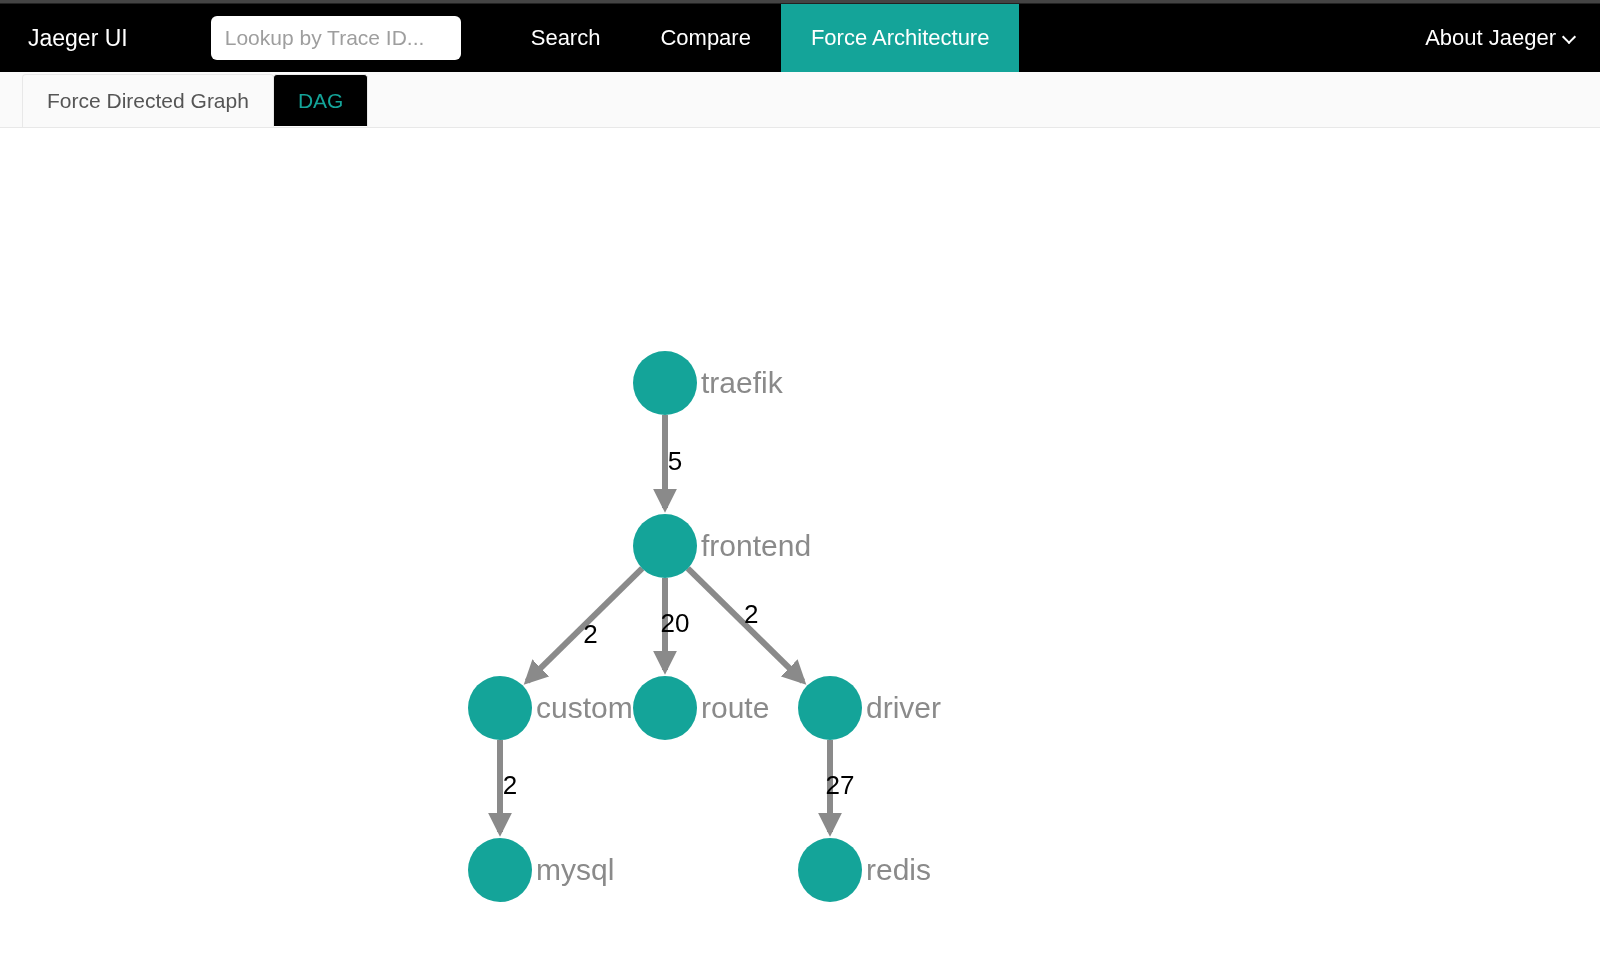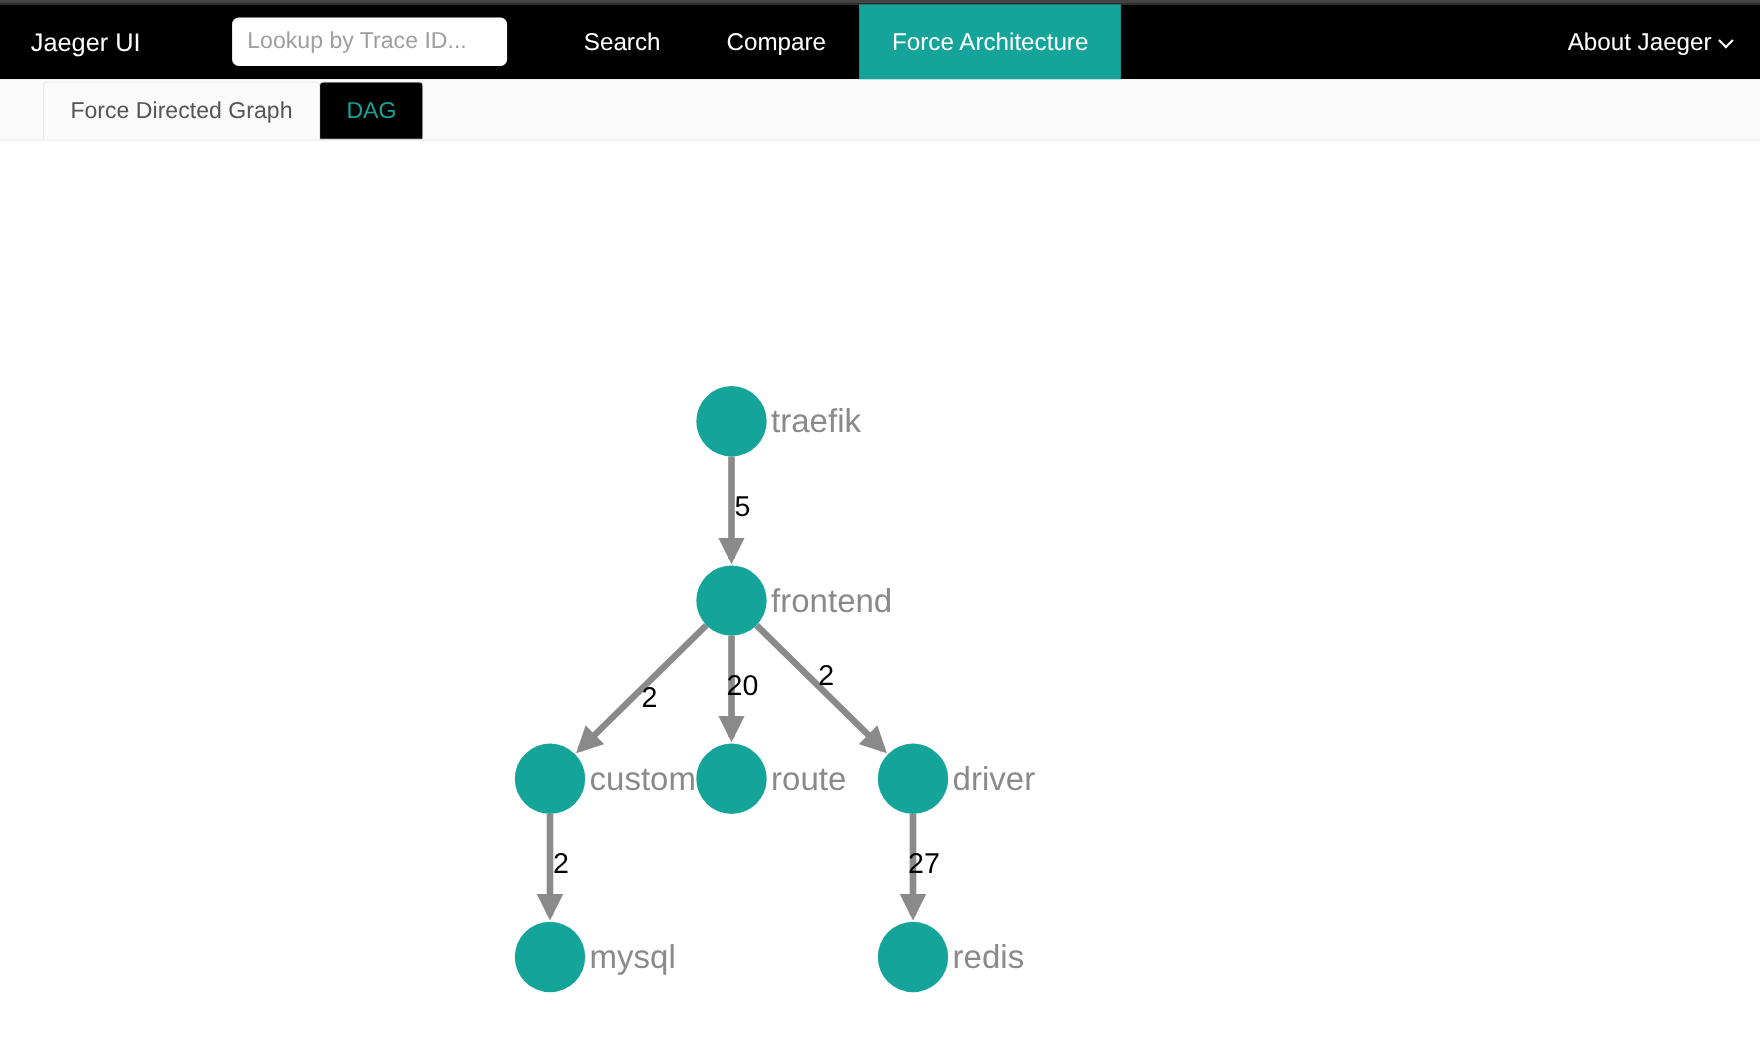--- a/index.html
+++ b/index.html
@@ -100,21 +100,20 @@
       border-bottom: none;
       background: #fff;
       margin-right: -1px;
       margin-top: 2px;
       border-radius: 4px 4px 0 0;
       cursor: pointer;
     }
     .tab.inactive {
       background: #fafafa;
       color: #555;
-      margin-left: 17px;
     }
     .tab.active {
       color: #14a499;
       background: #000000;
       border-bottom: 1px solid #fff;
       position: relative;
       z-index: 1;
     }
     .graph-area {
       position: relative;

